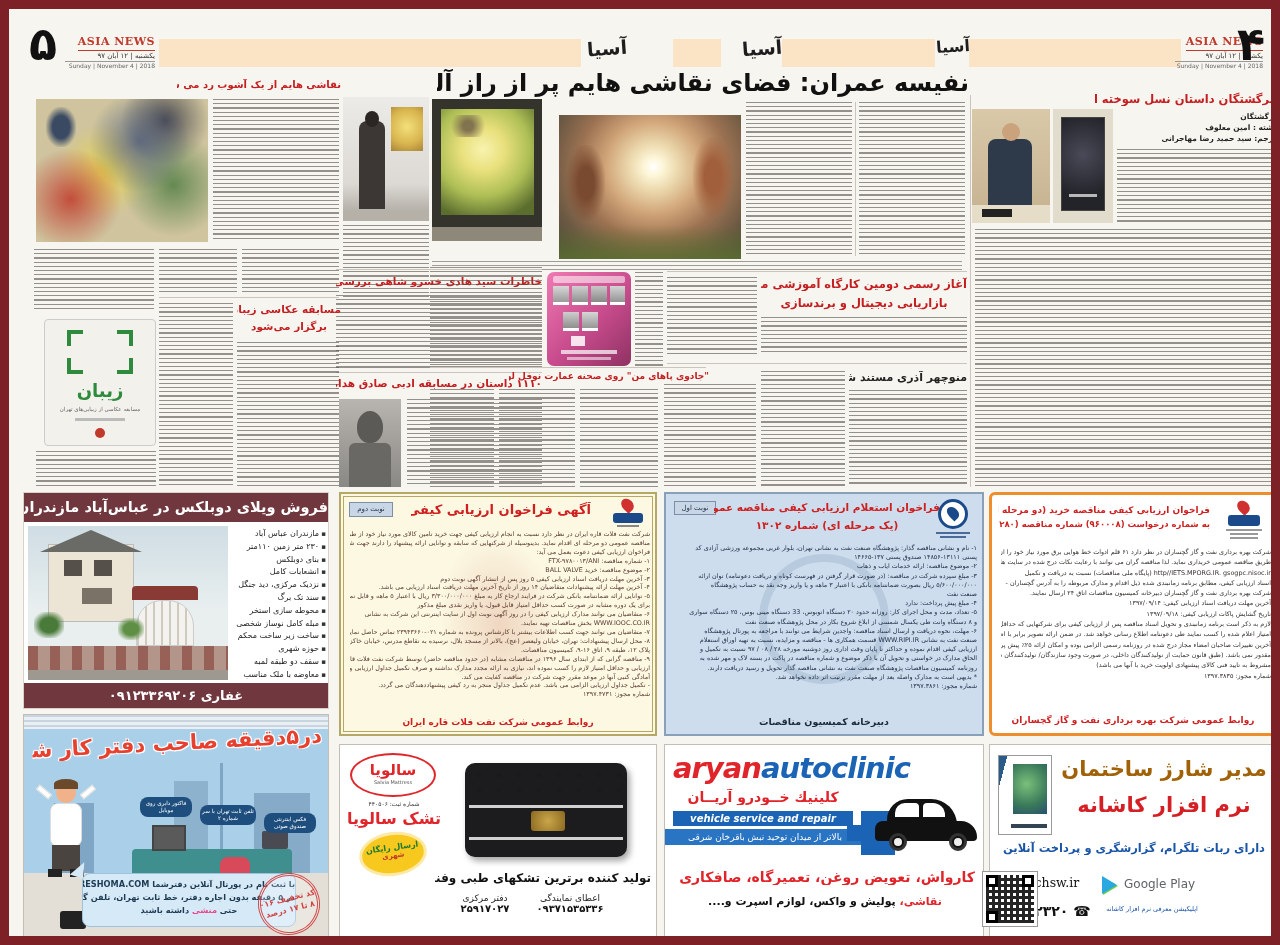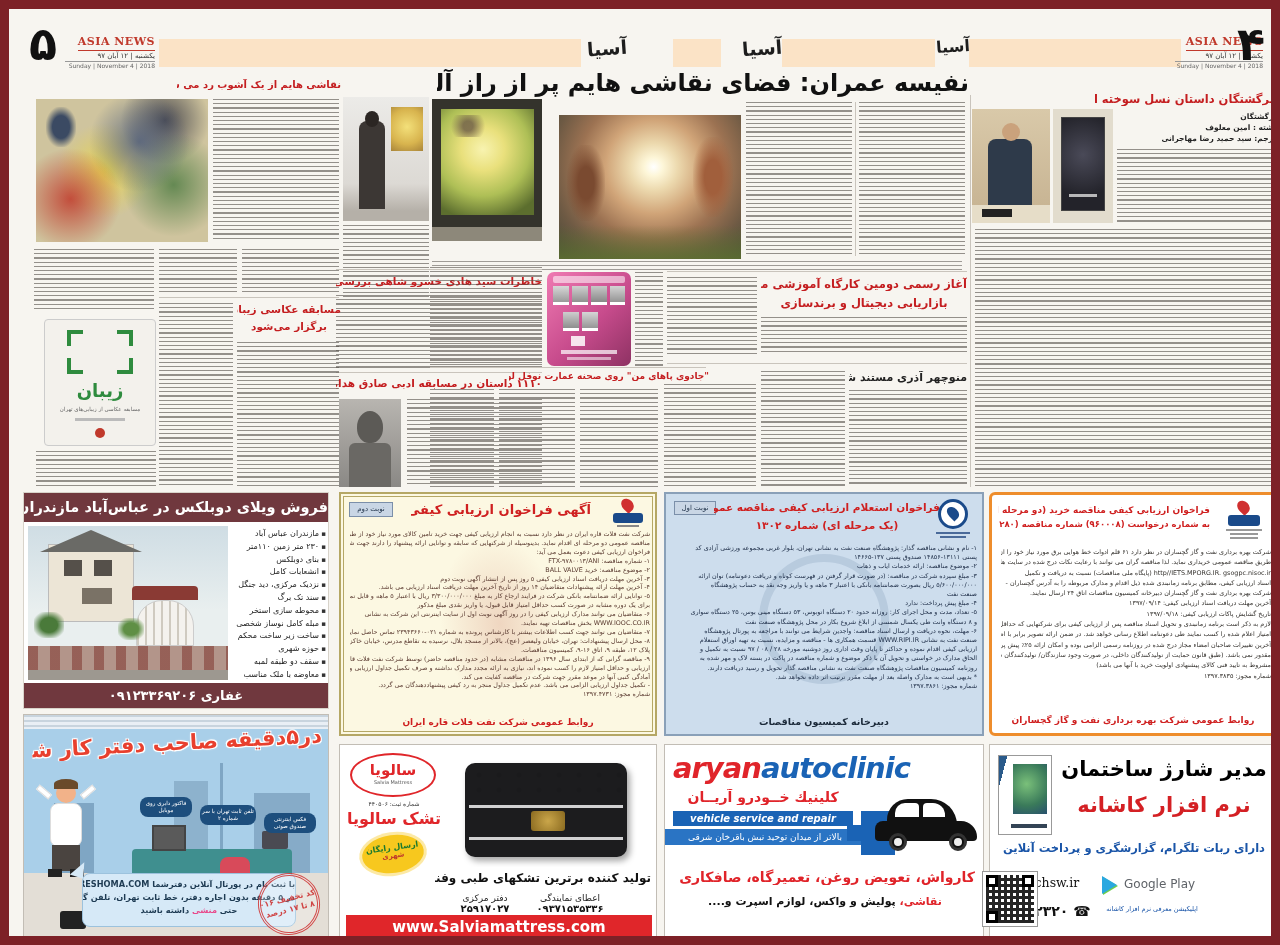--- a/index.html
+++ b/index.html
@@ -275,21 +275,21 @@
       <div class="abs" style="left:6px;top:37px;width:26px;height:2px;background:#4a6a9a"></div>
     </div>
     <div class="abs" style="left:9px;top:50px;width:302px">
         <div class="tline" style="line-height:9.2px">۱- نام و نشانی مناقصه گذار: پژوهشگاه صنعت نفت به نشانی تهران، بلوار غربی مجموعه ورزشی آزادی کد</div>
         <div class="tline" style="line-height:9.2px">پستی ۱۳۱۱۱-۱۴۸۵۶ صندوق پستی ۱۳۷-۱۴۶۶۵</div>
         <div class="tline" style="line-height:9.2px">۲- موضوع مناقصه: ارائه خدمات ایاب و ذهاب</div>
         <div class="tline" style="line-height:9.2px">۳- مبلغ سپرده شرکت در مناقصه: (در صورت قرار گرفتن در فهرست کوتاه و دریافت دعوتنامه) توان ارائه</div>
         <div class="tline" style="line-height:9.2px">۵/۶۰۰/۰۰۰/۰۰۰ ریال بصورت ضمانتنامه بانکی با اعتبار ۳ ماهه و یا واریز وجه نقد به حساب پژوهشگاه</div>
         <div class="tline" style="line-height:9.2px">صنعت نفت</div>
         <div class="tline" style="line-height:9.2px">۴- مبلغ پیش پرداخت: ندارد</div>
-        <div class="tline" style="line-height:9.2px">۵- تعداد، مدت و محل اجرای کار: روزانه حدود ۲۰ دستگاه اتوبوس، ۵۳ دستگاه مینی بوس، ۲۵ دستگاه سواری</div>
+        <div class="tline" style="line-height:9.2px">۵- تعداد، مدت و محل اجرای کار: روزانه حدود ۲۰ دستگاه اتوبوس، 33 دستگاه مینی بوس، ۲۵ دستگاه سواری</div>
         <div class="tline" style="line-height:9.2px">و ۸ دستگاه وانت طی یکسال شمسی از ابلاغ شروع بکار در محل پژوهشگاه صنعت نفت</div>
         <div class="tline" style="line-height:9.2px">۶- مهلت، نحوه دریافت و ارسال اسناد مناقصه: واجدین شرایط می توانند با مراجعه به پورتال پژوهشگاه</div>
         <div class="tline" style="line-height:9.2px">صنعت نفت به نشانی WWW.RIPI.IR قسمت همکاری ها - مناقصه و مزایده، نسبت به تهیه اوراق استعلام</div>
         <div class="tline" style="line-height:9.2px">ارزیابی کیفی اقدام نموده و حداکثر تا پایان وقت اداری روز دوشنبه مورخه ۲۸ / ۰۸ / ۹۷ نسبت به تکمیل و</div>
         <div class="tline" style="line-height:9.2px">الحاق مدارک در خواستی و تحویل آن با ذکر موضوع و شماره مناقصه در پاکت در بسته لاک و مهر شده به</div>
         <div class="tline" style="line-height:9.2px">روزنامه کمیسیون مناقصات پژوهشگاه صنعت نفت به نشانی مناقصه گذار تحویل و رسید دریافت دارند.</div>
         <div class="tline" style="line-height:9.2px">* بدیهی است به مدارک واصله بعد از مهلت مقرر ترتیب اثر داده نخواهد شد.</div>
         <div class="tline" style="line-height:9.2px">شماره مجوز: ۱۳۹۷.۳۸۶۱</div>
       </div>
     <div class="abs rtl nw ctr bold" style="left:0;bottom:7px;width:100%;font-size:9.5px;color:#1c2a3a">دبیرخانه کمیسیون مناقصات</div>
@@ -383,21 +383,20 @@
     </div>
     <div class="abs rtl nw ctr bold" style="left:95px;top:126px;width:216px;font-size:12px;color:#111">تولید کننده برترین تشکهای طبی وفنری</div>
     <div class="abs rtl ctr" style="left:190px;top:148px;width:80px">
       <div class="nw" style="font-size:9px;color:#222">اعطای نمایندگی</div>
       <div class="nw bold" style="font-size:10px;color:#111">۰۹۳۷۱۵۳۵۳۳۶</div>
     </div>
     <div class="abs rtl ctr" style="left:110px;top:148px;width:70px">
       <div class="nw" style="font-size:9px;color:#222">دفتر مرکزی</div>
       <div class="nw bold" style="font-size:10px;color:#111">۲۵۹۱۷۰۲۷</div>
     </div>
-    <div class="abs nw ctr bold" style="left:6px;top:170px;width:306px;height:24px;background:#e0262a;color:#fff;font-size:15px;line-height:24px">www.Salviamattress.com</div>
   </div>
 
   <div class="abs adbox" style="left:655px;top:735px;width:320px;height:200px">
     <div class="abs nw" style="left:8px;top:6px;width:304px;font-size:29px;font-weight:bold;font-style:italic;letter-spacing:-1px"><span style="color:#e0242a">aryan</span><span style="color:#1a63b5">autoclinic</span></div>
     <div class="abs rtl nw ctr bold" style="left:8px;top:44px;width:180px;font-size:14px;color:#e0242a">كلينيك خــودرو آريــان</div>
     <div class="abs nw ctr bold" style="left:8px;top:66px;width:180px;height:15px;background:#1a63b5;color:#fff;font-size:10px;font-style:italic;line-height:15px">vehicle service and repair</div>
     <div class="abs rtl nw ctr" style="left:0;top:84px;width:200px;height:16px;background:#2a74c4;color:#fff;font-size:9px;line-height:16px">بالاتر از میدان توحید نبش باقرخان شرقی</div>
     <div class="abs" style="left:196px;top:44px;width:118px;height:72px">
       <div class="abs" style="left:0;top:22px;width:34px;height:44px;background:#1a63b5"></div>
       <div class="abs" style="left:-14px;top:36px;width:62px;height:16px;background:#1a63b5"></div>
@@ -412,21 +411,21 @@
     </div>
     <div class="abs rtl nw ctr bold" style="left:10px;top:124px;width:300px;font-size:14px;color:#e0242a">کارواش، تعویض روغن، تعمیرگاه، صافکاری و</div>
     <div class="abs rtl nw ctr bold" style="left:10px;top:150px;width:300px;font-size:11px"><span style="color:#e0242a">نقاشی،</span><span style="color:#111"> پولیش و واکس، لوازم اسپرت و....</span></div>
   </div>
 
   <div class="abs adbox" style="left:980px;top:735px;width:288px;height:200px">
     <div class="abs" style="left:8px;top:10px;width:54px;height:80px;border:1px solid #999;background:linear-gradient(105deg,#2a5a8a 0 8px,#fff 8px);overflow:hidden">
       <div class="abs" style="left:14px;top:8px;width:34px;height:50px;background:radial-gradient(circle at 40% 40%,#7ac07a 0%,#3a7a5a 60%,#28506e 100%)"></div>
       <div class="abs" style="left:12px;bottom:6px;width:36px;height:4px;background:#345"></div>
     </div>
-    <div class="abs rtl nw ctr bold" style="left:68px;top:12px;width:212px;font-size:21px;color:#000000">مدیر شارژ ساختمان</div>
+    <div class="abs rtl nw ctr bold" style="left:68px;top:12px;width:212px;font-size:21px;color:#a16207">مدیر شارژ ساختمان</div>
     <div class="abs rtl nw ctr bold" style="left:68px;top:48px;width:212px;font-size:21px;color:#d42024">نرم افزار کاشانه</div>
     <div class="abs rtl nw ctr bold" style="left:6px;top:96px;width:276px;font-size:11.5px;color:#1a55a8">دارای ربات تلگرام، گزارشگری و پرداخت آنلاین</div>
     <div class="abs nw" style="left:10px;top:130px;width:92px;font-size:12.5px;color:#111;font-family:'DejaVu Serif',serif">www.chsw.ir</div>
     <div class="abs rtl nw bold" style="left:10px;top:158px;width:110px;font-size:14px;color:#111">۴۴۴۶۲۳۲۰ ☎</div>
     <div class="abs" style="left:112px;top:128px;width:104px;height:24px">
       <div class="gp-tri abs" style="left:0;top:3px"></div>
       <div class="abs nw" style="left:22px;top:4px;font-size:12px;color:#5f6368">Google Play</div>
     </div>
     <div class="abs rtl nw ctr" style="left:104px;top:160px;width:116px;font-size:6.5px;color:#1a55a8">اپلیکیشن معرفی نرم افزار کاشانه</div>
     <div class="qr abs" style="right:8px;top:126px;width:56px;height:56px">

